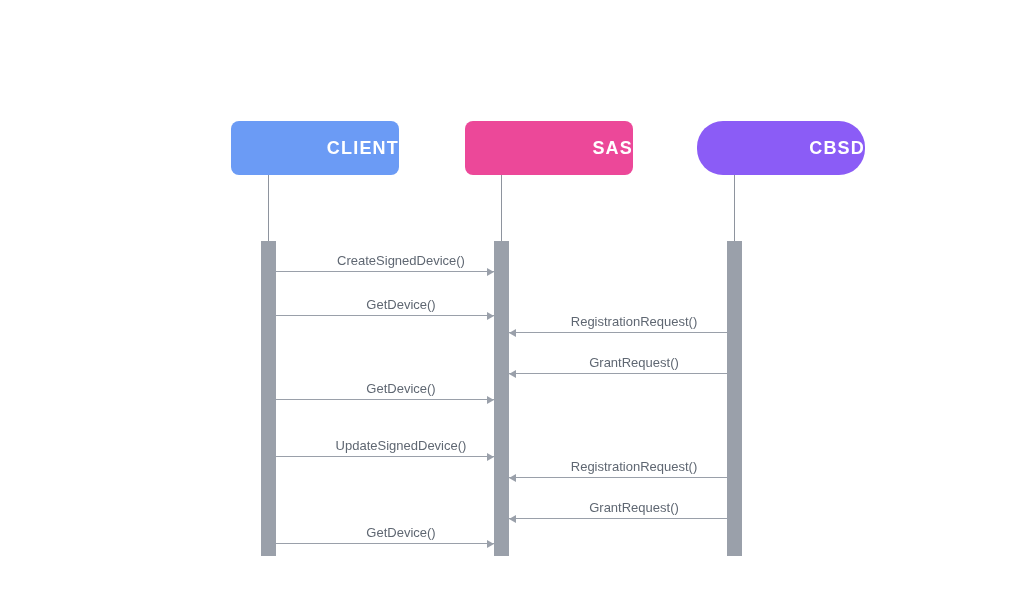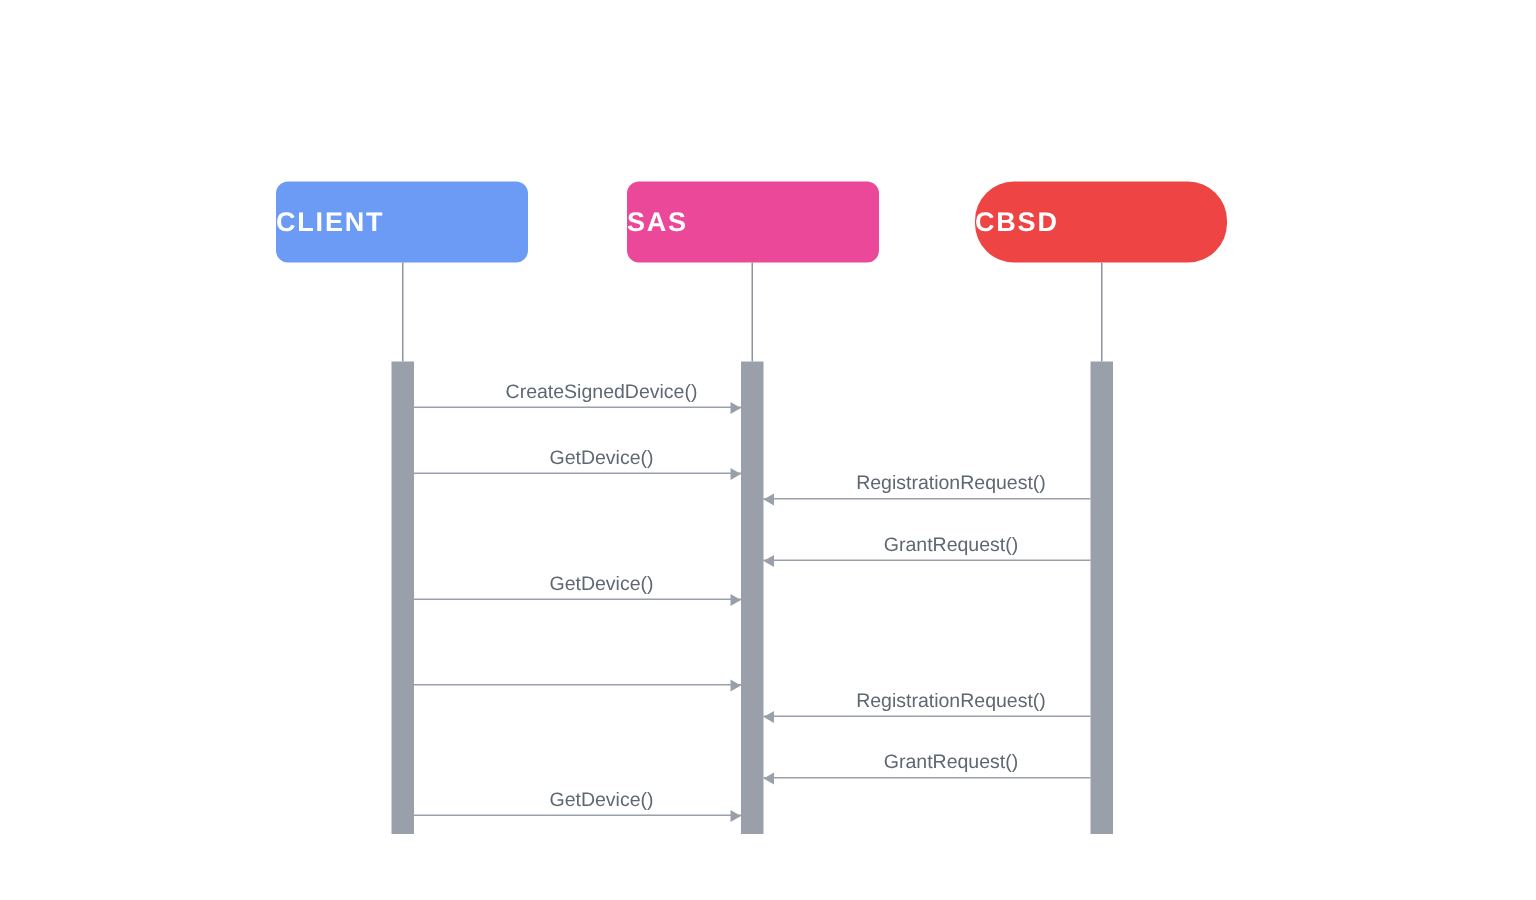--- a/index.html
+++ b/index.html
@@ -44,22 +44,23 @@
 
   
   .participant {
     position: absolute;
     top: 121px;
     width: 168px;
     height: 54px;
     border-radius: 8px;
     display: flex;
     align-items: center;
-    justify-content: flex-start;
+    justify-content: flex-end;
     box-sizing: border-box;
+    margin-left: 47px;
   }
   .participant .participant-label {
     color: #ffffff;
     font-size: 18px;
     font-weight: 700;
     letter-spacing: 1.2px;
     line-height: 1;
   }
 
   
@@ -127,21 +128,21 @@
   </div>
 
   <div class="participant" style="left:184px; background:#6b9bf5;">
     <span class="participant-label">CLIENT</span>
   </div>
 
   <div class="participant" style="left:418px; background:#ec4899;">
     <span class="participant-label">SAS</span>
   </div>
 
-  <div class="participant" style="left:650px; background:#ef4444;border-radius:26px;">
+  <div class="participant" style="left:650px; background:#8b5cf6;border-radius:26px;">
     <span class="participant-label">CBSD</span>
   </div>
 
   <div class="lifeline" style="left:268px; top:175px; height:66px;"></div>
   <div class="lifeline" style="left:501px; top:175px; height:66px;"></div>
   <div class="lifeline" style="left:734px; top:175px; height:66px;"></div>
 
   <div class="activation" style="left:261px; top:241px; height:315px;"></div>
   <div class="activation" style="left:494px; top:241px; height:315px;"></div>
   <div class="activation" style="left:727px; top:241px; height:315px;"></div>
@@ -170,20 +171,21 @@
     <div class="msg-head"></div>
   </div>
 
   <div class="message dir-right" style="left:276px; width:218px; top:374px;">
     <span class="msg-label">GetDevice()</span>
     <div class="msg-line"></div>
     <div class="msg-head"></div>
   </div>
 
   <div class="message dir-right" style="left:276px; width:218px; top:431px;">
+    <span class="msg-label">UpdateSignedDevice()</span>
     <div class="msg-line"></div>
     <div class="msg-head"></div>
   </div>
 
   <div class="message dir-left" style="left:509px; width:218px; top:452px;">
     <span class="msg-label">RegistrationRequest()</span>
     <div class="msg-line"></div>
     <div class="msg-head"></div>
   </div>
 

